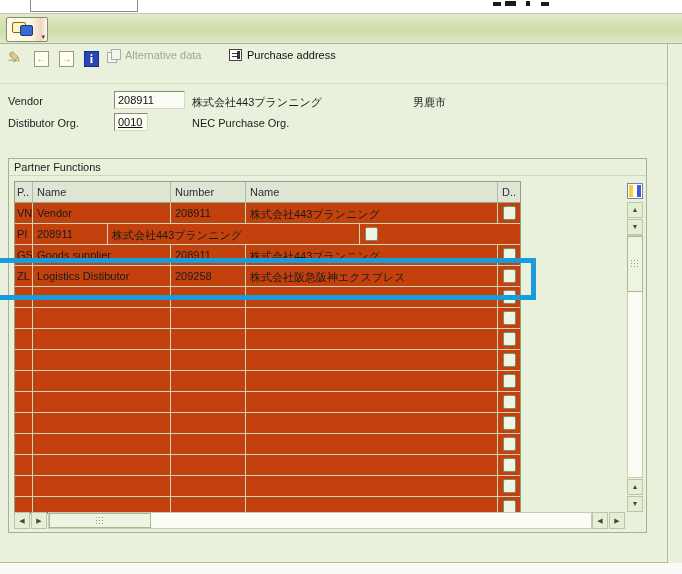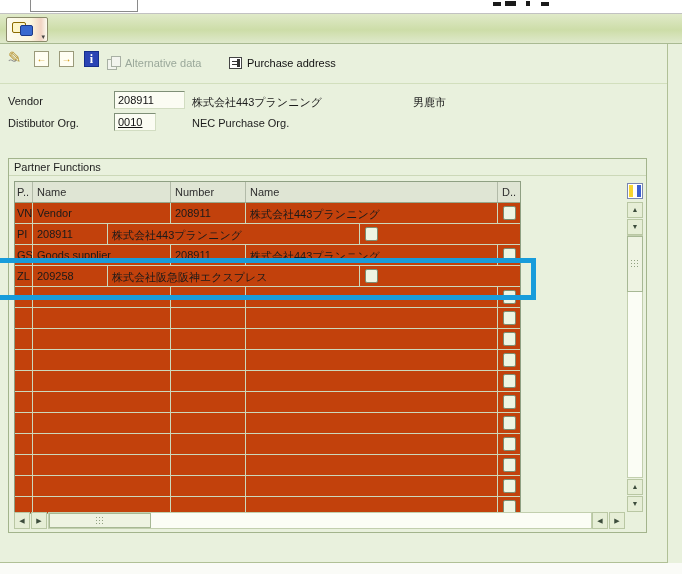--- a/index.html
+++ b/index.html
@@ -30,38 +30,38 @@
   .icbtn{cursor:pointer;}
   .pencil{left:8px;top:48px;width:22px;height:22px;font-size:16px;color:#b68f2a;}
   .pencil .sq{position:absolute;left:0;bottom:2px;color:#8a8a8a;font-size:9px;}
   .page-ic{width:15px;height:16px;background:#fffef2;border:1px solid #9a9a7a;text-align:center;
            line-height:14px;font-size:10px;font-weight:bold;color:#cf9200;box-sizing:border-box;}
   .prev{left:34px;top:51px;}
   .next{left:59px;top:51px;}
   .info{left:84px;top:51px;width:15px;height:16px;background:#2a44b4;border:1px solid #142e8c;
         color:#fff;text-align:center;line-height:15px;font-family:"Liberation Serif","DejaVu Serif",serif;
         font-weight:bold;font-size:12px;box-sizing:border-box;}
-  .txtbtn{top:49px;height:20px;display:flex;align-items:flex-end;gap:5px;cursor:pointer;}
+  .txtbtn{top:49px;height:20px;display:flex;align-items:flex-start;gap:5px;cursor:pointer;}
   .altdata{left:107px;color:#9aa89a;cursor:default;}
   .pages-ic{position:relative;width:13px;height:13px;}
   .pages-ic .p1,.pages-ic .p2{position:absolute;width:8px;height:9px;background:#f2f4ee;border:1px solid #a8b0a4;}
   .pages-ic .p1{left:0;top:3px;} .pages-ic .p2{left:4px;top:0;}
   .paddr{left:229px;color:#111;}
   .card-ic{position:relative;width:13px;height:12px;background:#fff;border:1px solid #444;box-sizing:border-box;}
   .card-ic .l1,.card-ic .l2{position:absolute;left:2px;height:1px;width:6px;background:#333;}
   .card-ic .l1{top:3px;} .card-ic .l2{top:6px;}
   .card-ic .blk{position:absolute;right:1px;top:1px;width:3px;height:8px;background:#333;}
 
   
   .flabel{color:#1c1c1c;}
   .fbox{background:#fbfcf3;border:1px solid;border-color:#7f8f77 #d2ddc2 #d2ddc2 #7f8f77;
         box-sizing:border-box;padding:2px 3px;font-size:11px;color:#111;}
   .v-label{left:8px;top:95px;} .v-box{left:114px;top:91px;width:71px;height:18px;}
   .v-name{left:192px;top:95px;} .v-city{left:413px;top:95px;}
-  .p-label{left:8px;top:117px;} .p-box{left:114px;top:113px;width:42px;height:18px;text-decoration:underline;}
+  .p-label{left:8px;top:117px;} .p-box{left:114px;top:113px;width:34px;height:18px;text-decoration:underline;}
   .p-name{left:192px;top:117px;}
 
   
   .groupbox{left:8px;top:158px;width:639px;height:375px;border:1px solid #a3b48c;box-sizing:border-box;}
   .gb-title{left:14px;top:161px;color:#1c1c1c;}
   .gb-sep{left:9px;top:175px;width:637px;height:1px;background:#ccd8b8;}
 
   
   .tbl{left:14px;top:181px;width:507px;border:1px solid #8fa083;box-sizing:border-box;background:#edf4e1;}
   .thead{display:flex;height:21px;background:#dfe5d4;border-bottom:1px solid #98a88c;box-sizing:border-box;}
@@ -193,20 +193,21 @@
           <div class="cell c0">GS</div>
           <div class="cell c1">Goods supplier</div>
           <div class="cell c2">208911</div>
           <div class="cell c3">株式会社443プランニング</div>
           <div class="cell cd">
             <span class="cb"></span>
           </div>
         </div>
         <div class="trow">
           <div class="cell c0">ZL</div>
+          <div class="cell c1">Logistics Distibutor</div>
           <div class="cell c2">209258</div>
           <div class="cell c3">株式会社阪急阪神エクスプレス</div>
           <div class="cell cd">
             <span class="cb"></span>
           </div>
         </div>
         <div class="trow">
           <div class="cell c0"></div>
           <div class="cell c1"></div>
           <div class="cell c2"></div>

